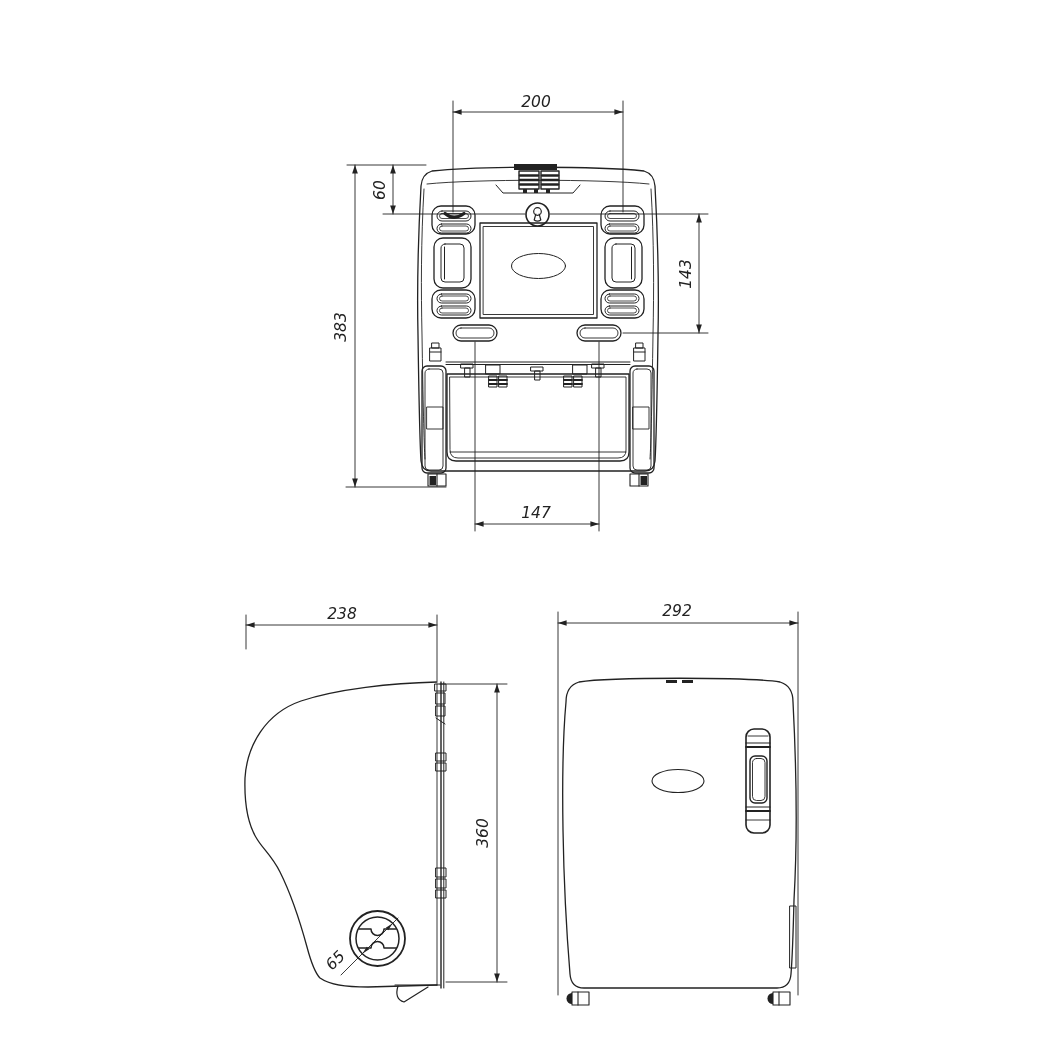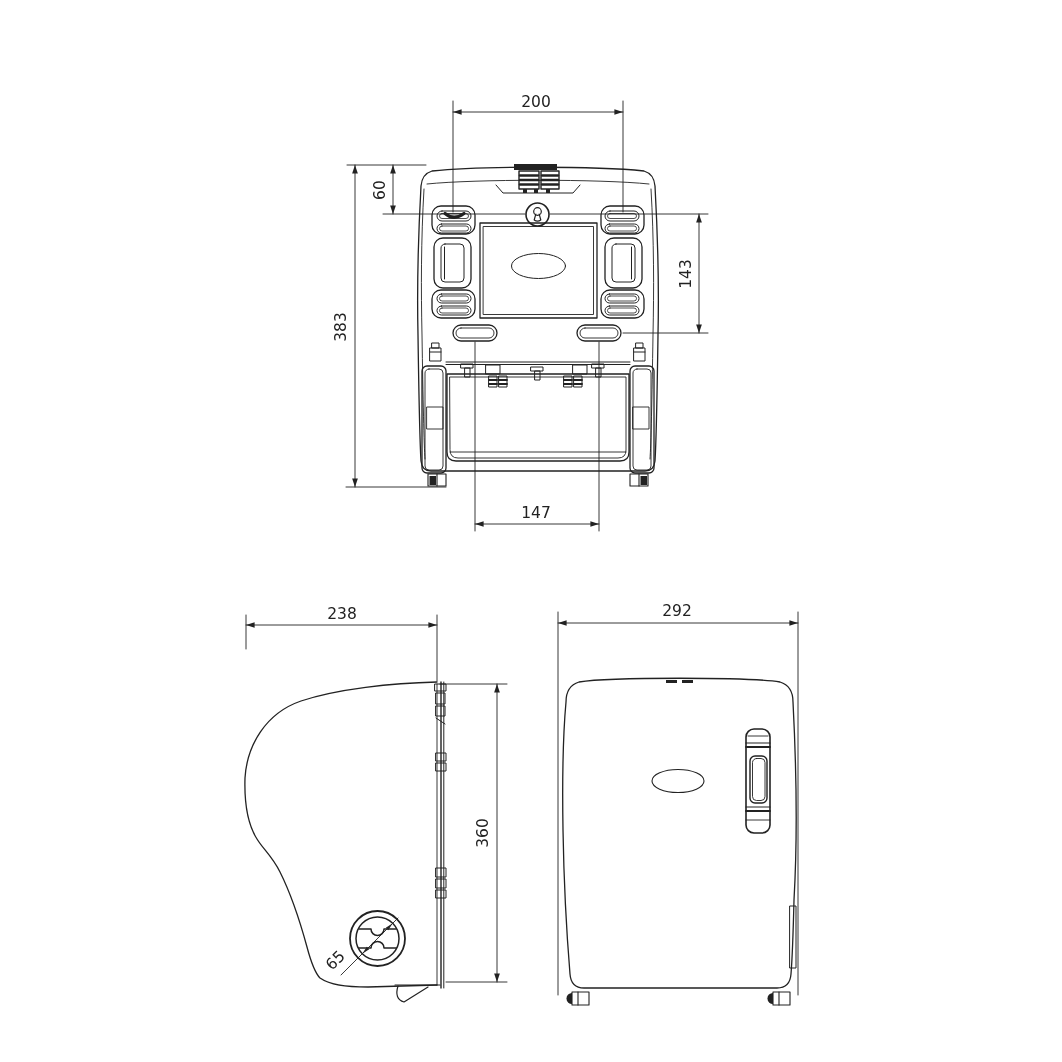--- a/index.html
+++ b/index.html
@@ -1,16 +1,16 @@
 <!DOCTYPE html>
 <html><head>
 <meta charset="utf-8">
 <style>
   html,body{margin:0;padding:0;background:#ffffff;}
-  .canvas{position:relative;width:1062px;height:1062px;background:#ffffff;overflow:hidden;}
+  .canvas{position:relative;width:1062px;height:1062px;background:#ffffff;overflow:hidden;font-style:italic;}
   svg{position:absolute;inset:0;display:block;}
   .dim-text{font-family:"DejaVu Sans","Liberation Sans",sans-serif;font-size:15.5px;fill:#222;}
   path,rect,line,circle,ellipse,polyline{vector-effect:none;}
 </style>
 </head>
 <body>
 
 <div class="canvas">
 <svg width="1062" height="1062" viewBox="0 0 1062 1062">
   <defs>

